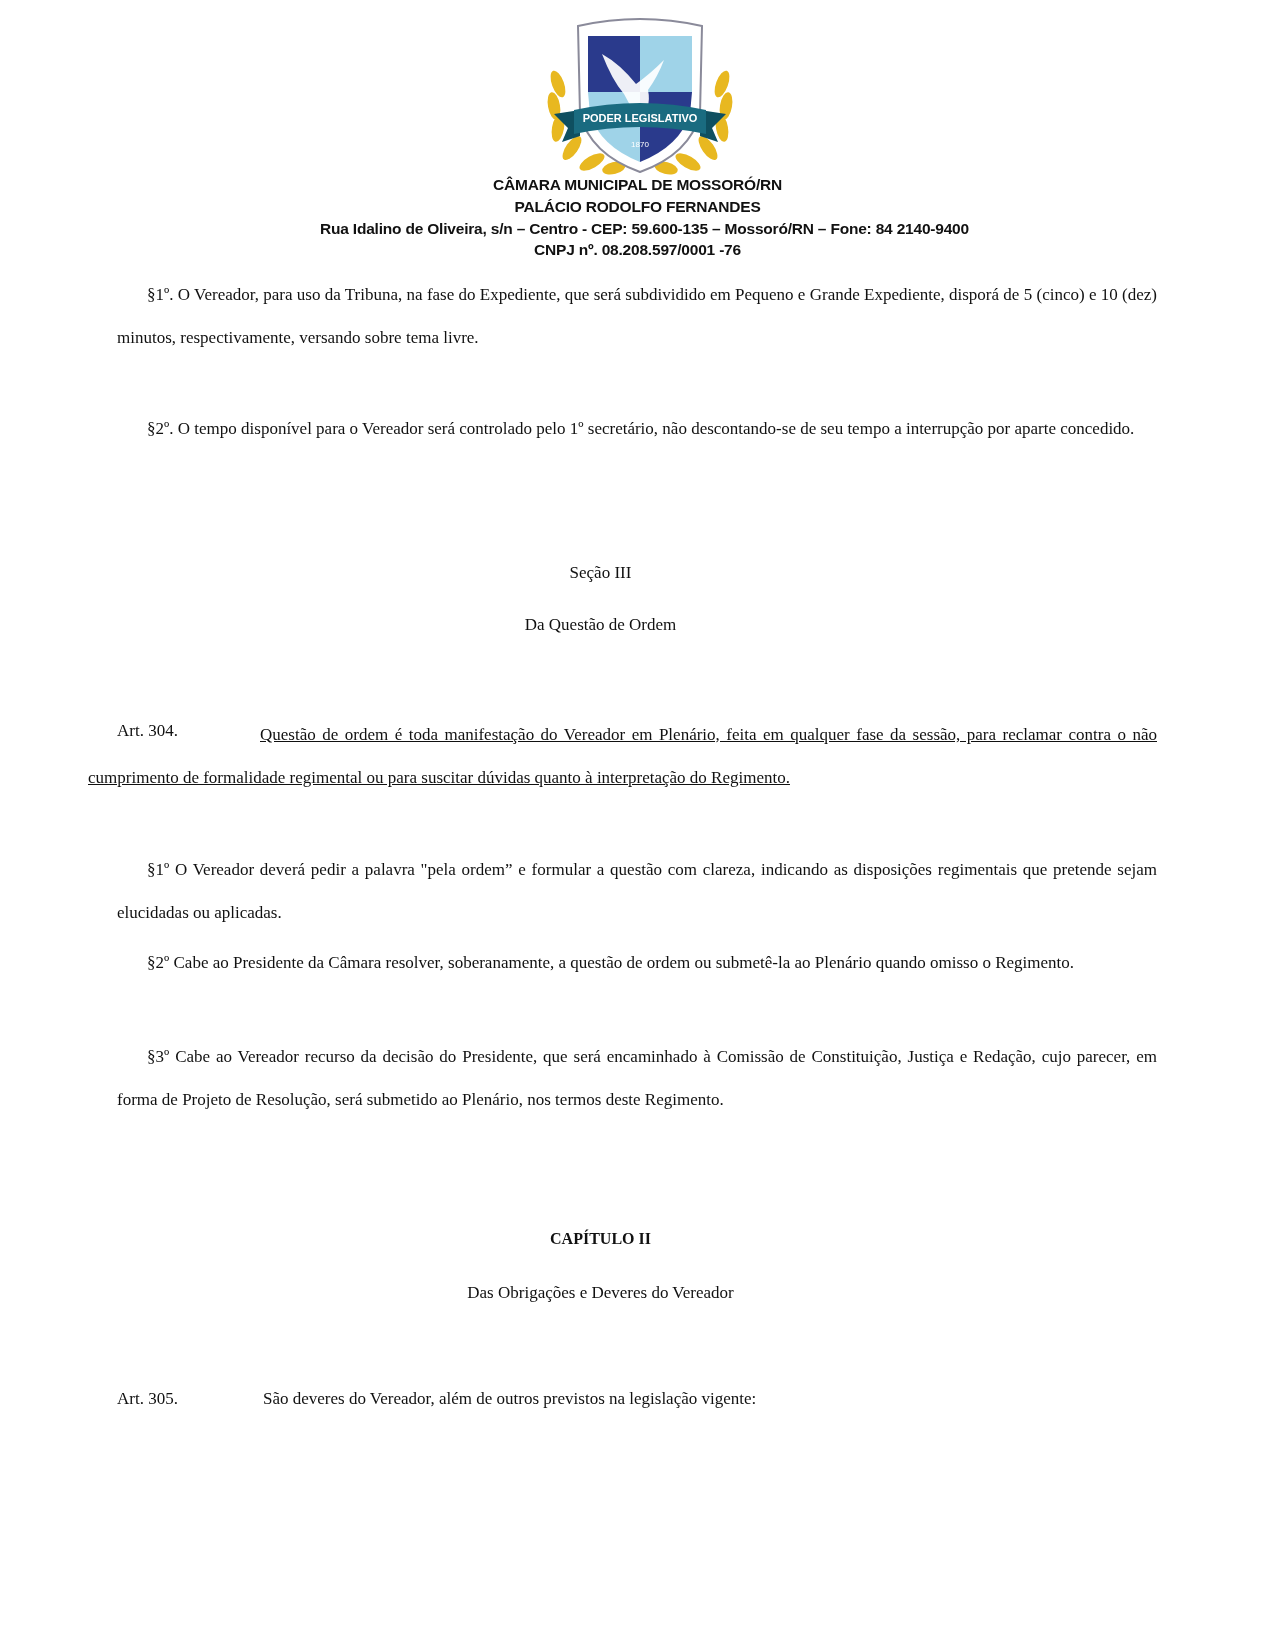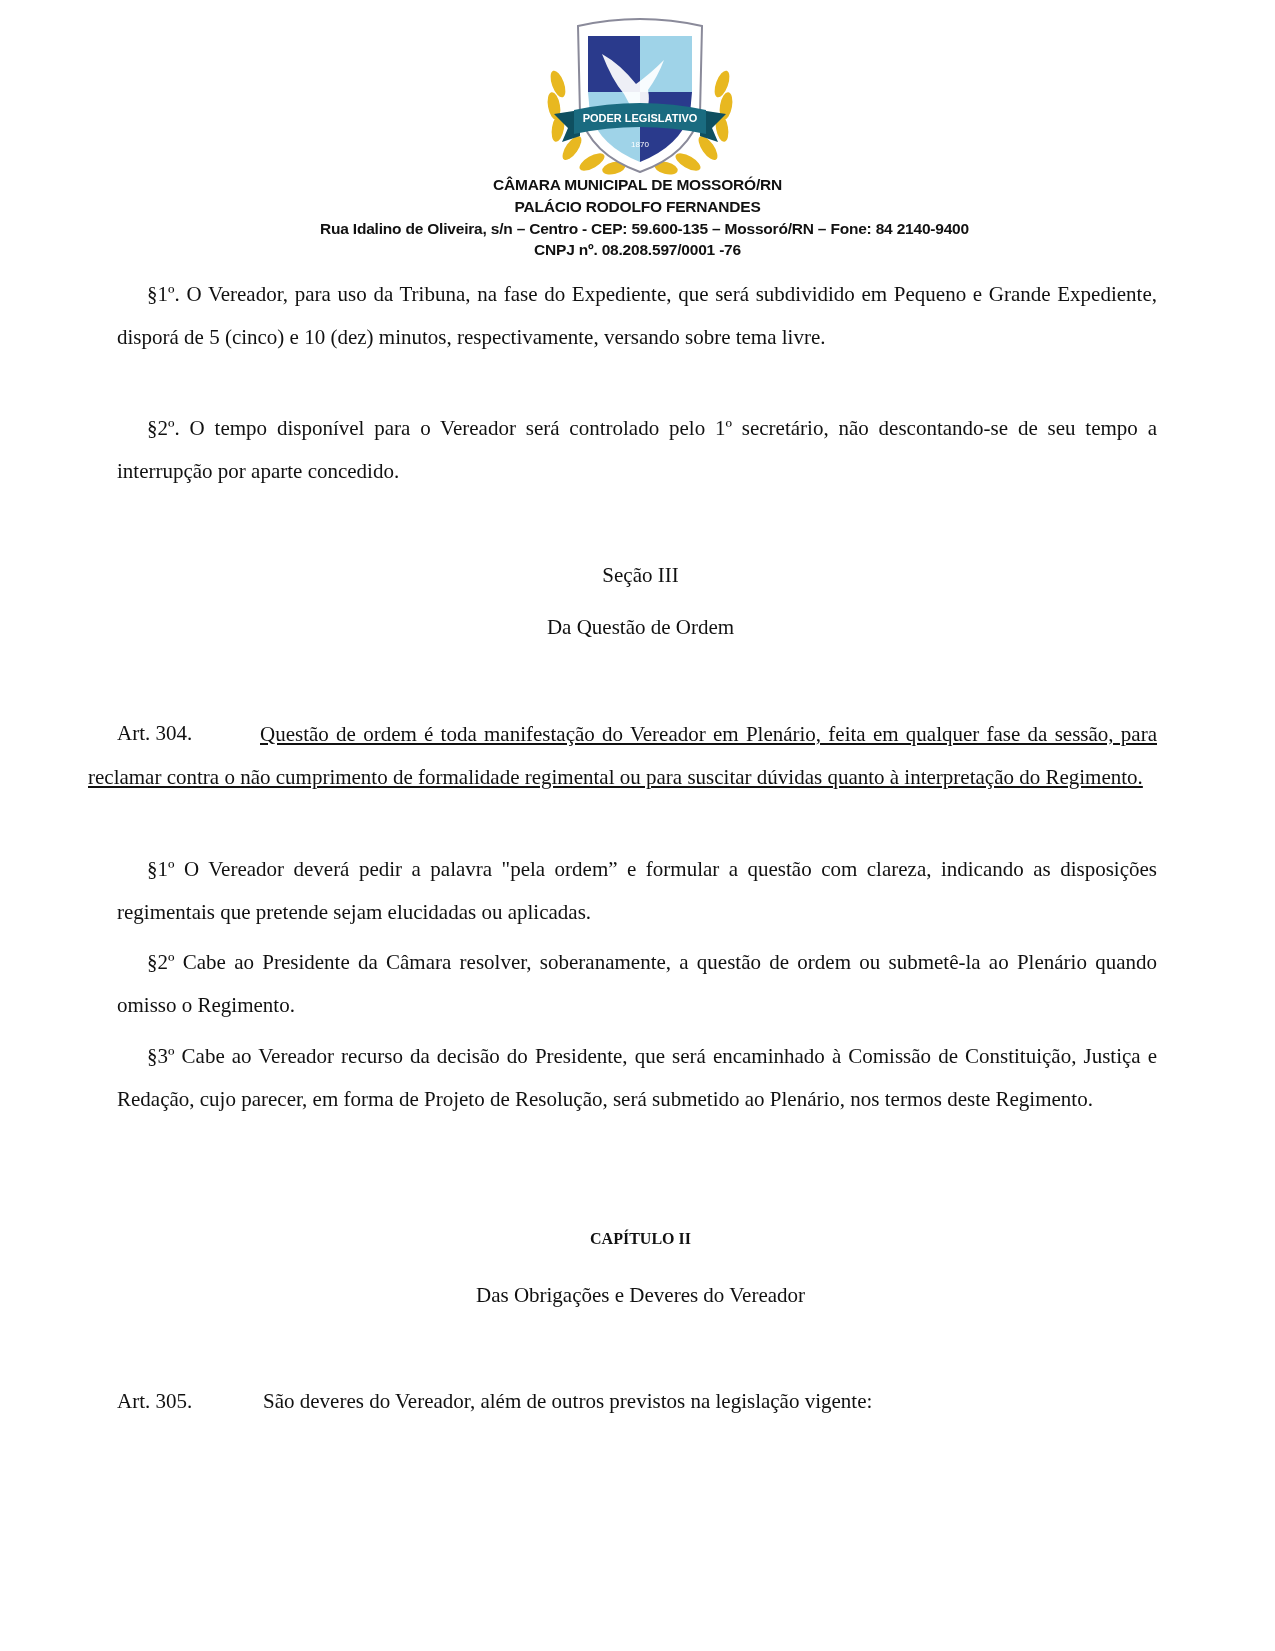--- a/index.html
+++ b/index.html
@@ -1,24 +1,24 @@
 <!DOCTYPE html>
 <html><head>
   <meta charset="utf-8">
   <style>
     html, body { margin: 0; padding: 0; background: #ffffff; }
     body { width: 1275px; height: 1651px; position: relative; overflow: hidden; color: #111; }
     .page { position: absolute; left: 0; top: 0; width: 1275px; height: 1651px; }
     .logo { position: absolute; left: 540px; top: 14px; width: 200px; height: 165px; }
     .hdr { position: absolute; left: 0; width: 1275px; text-align: center;
            font-family: "Liberation Sans", sans-serif; font-weight: bold; font-size: 15.5px; color: #111; letter-spacing: -0.2px; }
-    .body-text { font-family: "Liberation Serif", serif; font-size: 21px; color: #111; }
+    .body-text { font-family: "Liberation Serif", serif; font-size: 17px; color: #111; }
     .para { position: absolute; left: 117px; width: 1040px; line-height: 43px; text-align: justify; text-align-last: left; }
     .para .indent { display: inline-block; width: 30px; }
-    .center { position: absolute; left: 0; width: 1201px; text-align: center; padding-left: 40px; }
+    .center { position: absolute; left: 0; width: 1201px; text-align: center; }
     .bold { font-weight: bold; }
     .art-num { position: absolute; }
     .art-line { position: absolute; left: 88px; width: 1069px; line-height: 43px; text-align: justify; text-align-last: left; text-decoration: underline; }
   </style>
 </head>
 <body>
 
 <div class="page">
 
   <svg class="logo" viewBox="0 0 200 165">

